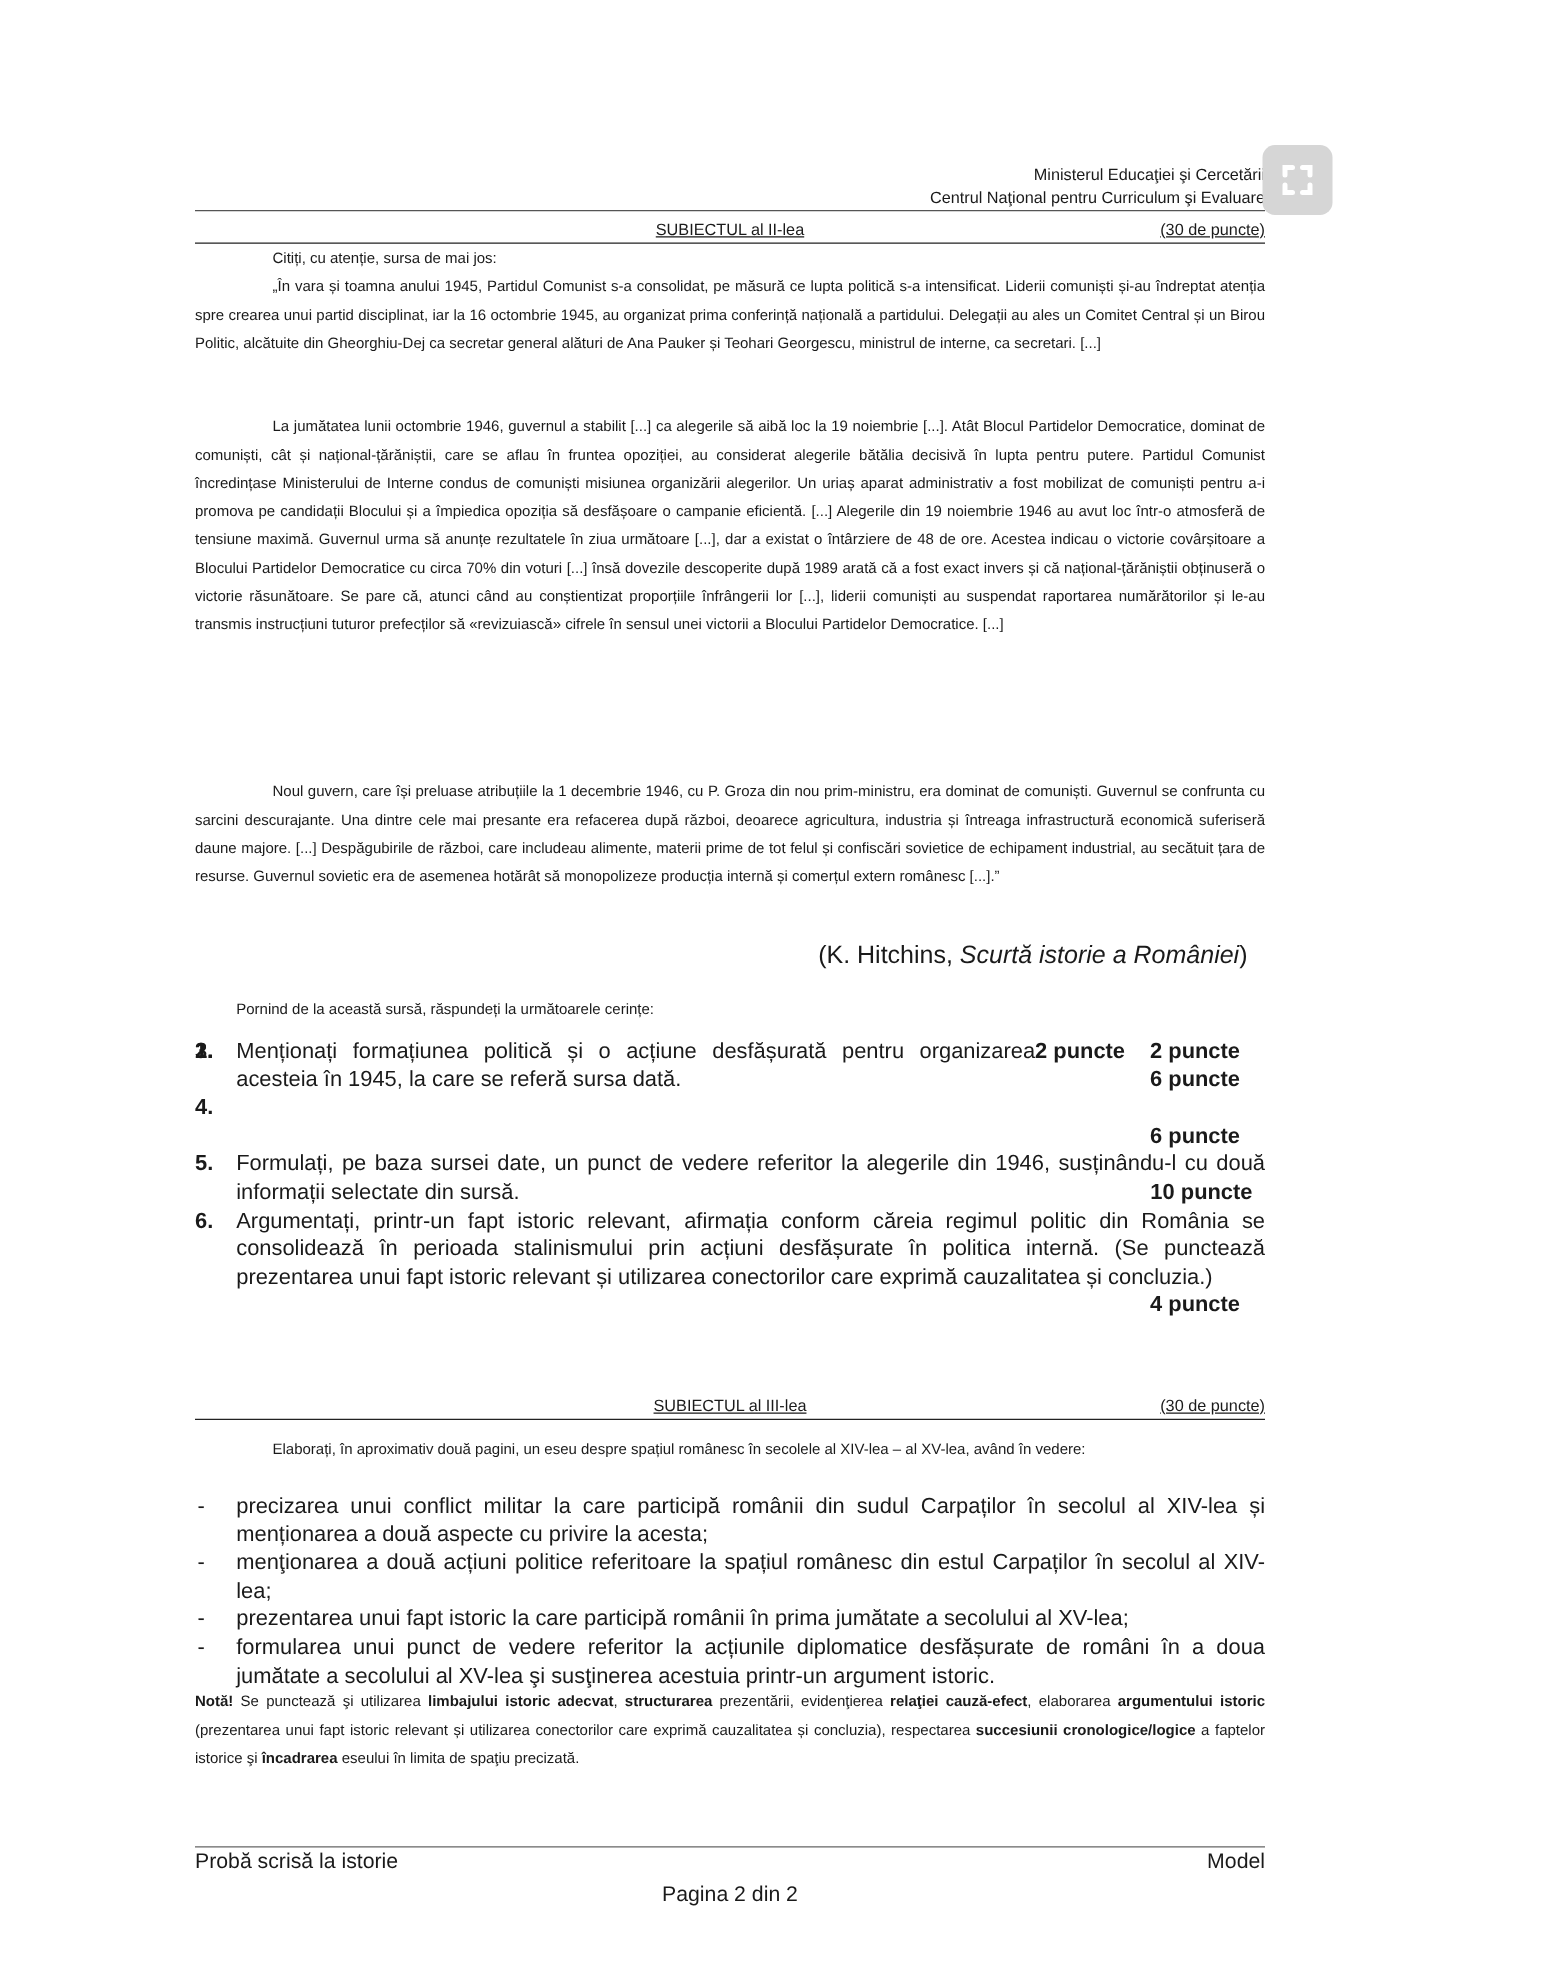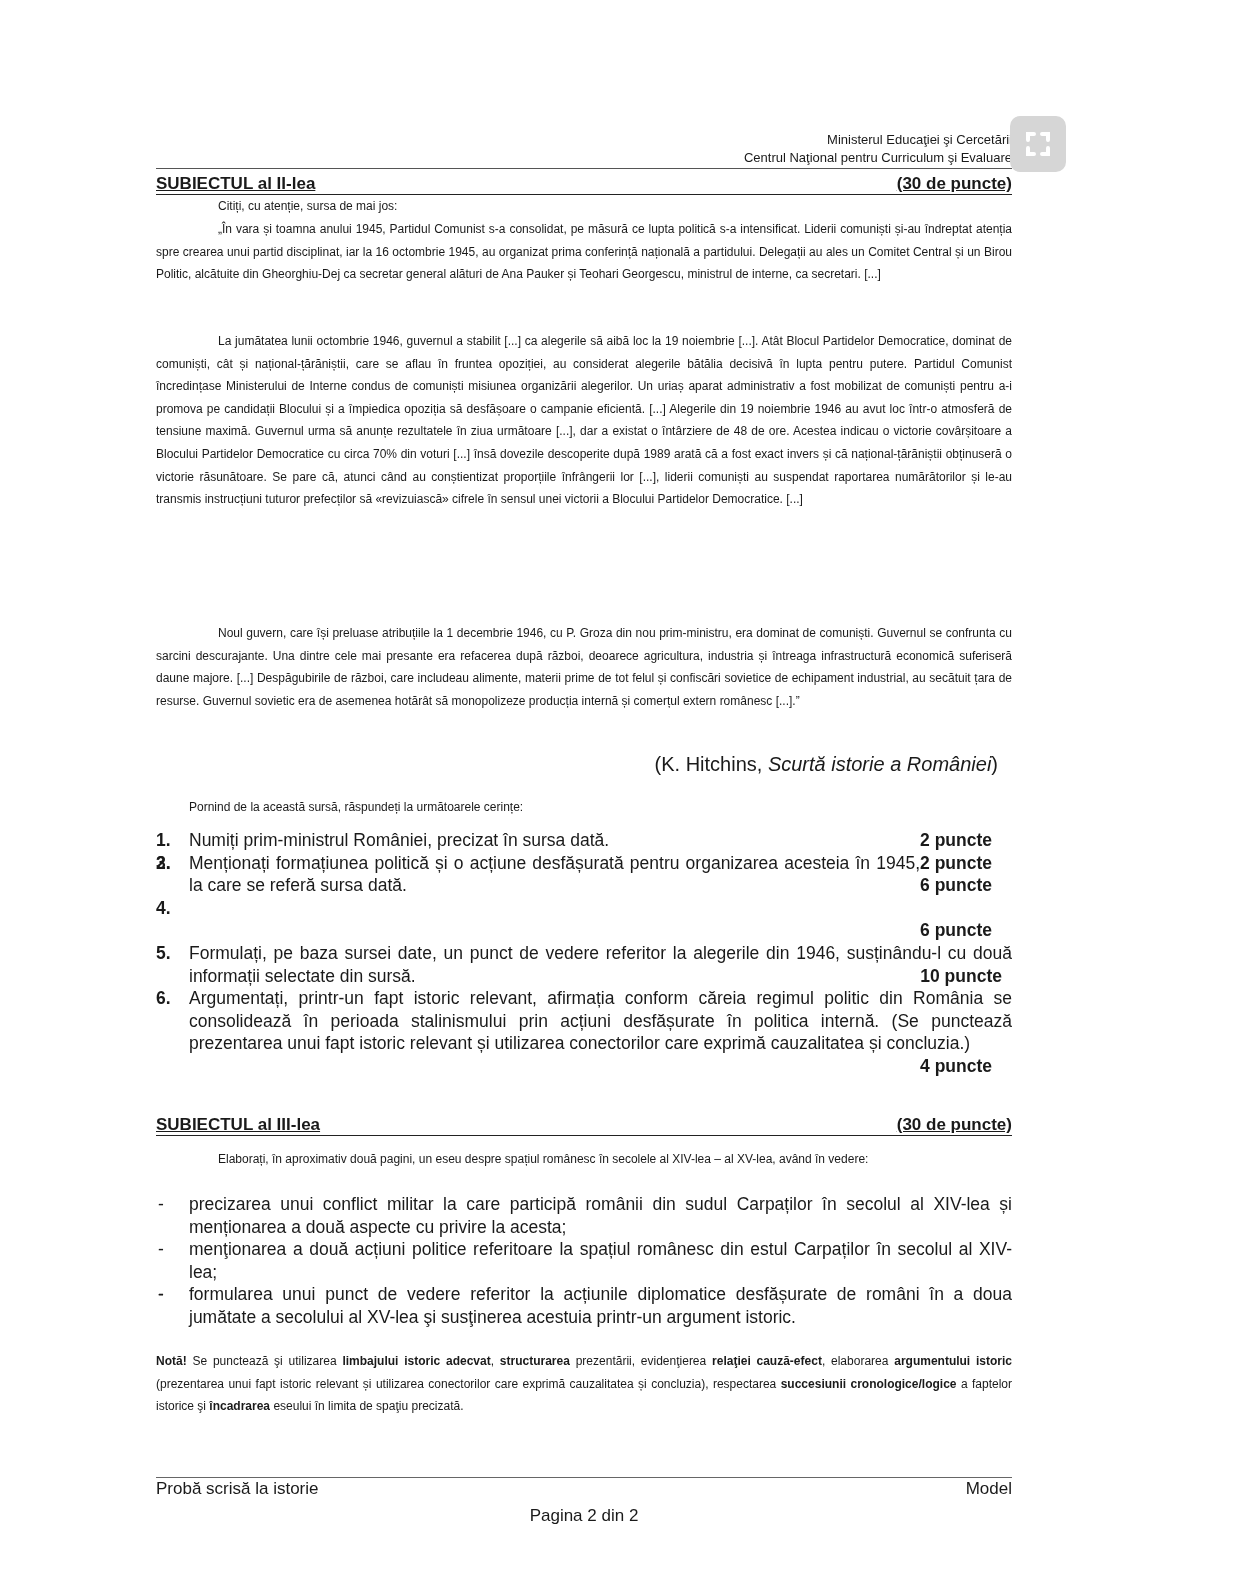--- a/index.html
+++ b/index.html
@@ -1,22 +1,22 @@
 <!DOCTYPE html>
 <html><head>
 <meta charset="utf-8">
 <style>
   html, body { margin:0; padding:0; background:#ffffff; }
   body { width:1242px; height:1577px; position:relative; overflow:hidden;
          font-family:"Liberation Sans", sans-serif; color:#1a1a1a; }
   .page { position:absolute; left:156px; top:0; width:856px; }
   .hdr { position:absolute; left:0; width:856px; text-align:right; font-size:13px; line-height:18px; }
   .hdr-line { position:absolute; left:0; width:856px; height:0; border-top:1.5px solid #555; }
-  .subj { position:absolute; left:0; width:856px; font-size:17px; font-weight:bold; line-height:20px;
-          border-bottom:1.5px solid #222; height:20px; }
+  .subj { position:absolute; left:0; width:856px; font-size:13px; font-weight:normal; line-height:20px;
+          border-bottom:1.5px solid #222; height:20px;text-align:center; }
   .subj .left { text-decoration:underline; }
   .subj .right { position:absolute; right:0; top:0; text-decoration:underline; }
   .txt { position:absolute; left:0; width:856px; font-size:12px; line-height:22.6px; text-align:justify; }
   .ind { text-indent:62px; }
   .src { position:absolute; right:14px; font-size:20px; line-height:18px;margin-left:28px; }
   .req { position:absolute; left:0; width:856px; font-size:17.5px; line-height:22.6px; }
   .q { position:relative; padding-left:33px; text-align:justify; }
   .q .num { position:absolute; left:0; top:0; font-weight:bold; }
   .pts { font-weight:bold; float:right; margin-right:20px; }
   .pts.wide { margin-right:10px; }
@@ -51,21 +51,20 @@
   <div class="src" style="top:755px;">
     <span>(K. Hitchins, </span><i>Scurtă istorie a României</i><span>)</span>
   </div>
 
   <div class="txt" style="top:796px; padding-left:33px; width:823px;">Pornind de la această sursă, răspundeți la următoarele cerințe:</div>
 
   <div class="req" style="top:829px;">
     <div class="q">
       <span class="num">1.</span>
       <span class="pts">2 puncte</span>
-      <span>Numiți prim-ministrul României, precizat în sursa dată.</span>
     </div>
     <div class="q">
       <span class="num">2.</span>
       <span class="pts">2 puncte</span>
     </div>
     <div class="q">
       <span class="num">3.</span>
       <span>Menționați formațiunea politică și o acțiune desfășurată pentru organizarea acesteia în 1945, la care se referă sursa dată.</span>
       <span class="pts">6 puncte</span>
     </div>
@@ -92,21 +91,21 @@
   <div class="subj" style="top:1115px;">
     <span class="left">SUBIECTUL al III-lea</span>
     <span class="right">(30 de puncte)</span>
   </div>
 
   <div class="txt ind" style="top:1148px;">Elaborați, în aproximativ două pagini, un eseu despre spațiul românesc în secolele al XIV-lea – al XV-lea, având în vedere:</div>
 
   <div class="req" style="top:1193px;">
     <div class="bul"><span class="dash">-</span><span>precizarea unui conflict militar la care participă românii din sudul Carpaților în secolul al XIV-lea și menționarea a două aspecte cu privire la acesta;</span></div>
     <div class="bul"><span class="dash">-</span><span>menţionarea a două acțiuni politice referitoare la spațiul românesc din estul Carpaților în secolul al XIV-lea;</span></div>
-    <div class="bul"><span class="dash">-</span></div>
+    <div class="bul"><span class="dash">-</span><span>prezentarea unui fapt istoric la care participă românii în prima jumătate a secolului al XV-lea;</span></div>
     <div class="bul"><span class="dash">-</span><span>formularea unui punct de vedere referitor la acțiunile diplomatice desfășurate de români în a doua jumătate a secolului al XV-lea şi susţinerea acestuia printr-un argument istoric.</span></div>
   </div>
 
   <div class="txt" style="top:1350px;"><b>Notă!</b><span> Se punctează şi utilizarea </span><b>limbajului istoric adecvat</b><span>, </span><b>structurarea</b><span> prezentării, evidenţierea </span><b>relaţiei cauză-efect</b><span>, elaborarea </span><b>argumentului istoric</b><span> (prezentarea unui fapt istoric relevant și utilizarea conectorilor care exprimă cauzalitatea și concluzia), respectarea </span><b>succesiunii cronologice/logice</b><span> a faptelor istorice şi </span><b>încadrarea</b><span> eseului în limita de spaţiu precizată.</span></div>
 
   <div class="footer-line" style="top:1477px;"></div>
   <div class="foot" style="left:0; top:1480px;">Probă scrisă la istorie</div>
   <div class="foot" style="right:0; top:1480px;">Model</div>
   <div class="foot" style="left:0; width:856px; text-align:center; top:1507px;">Pagina 2 din 2</div>
 </div>

